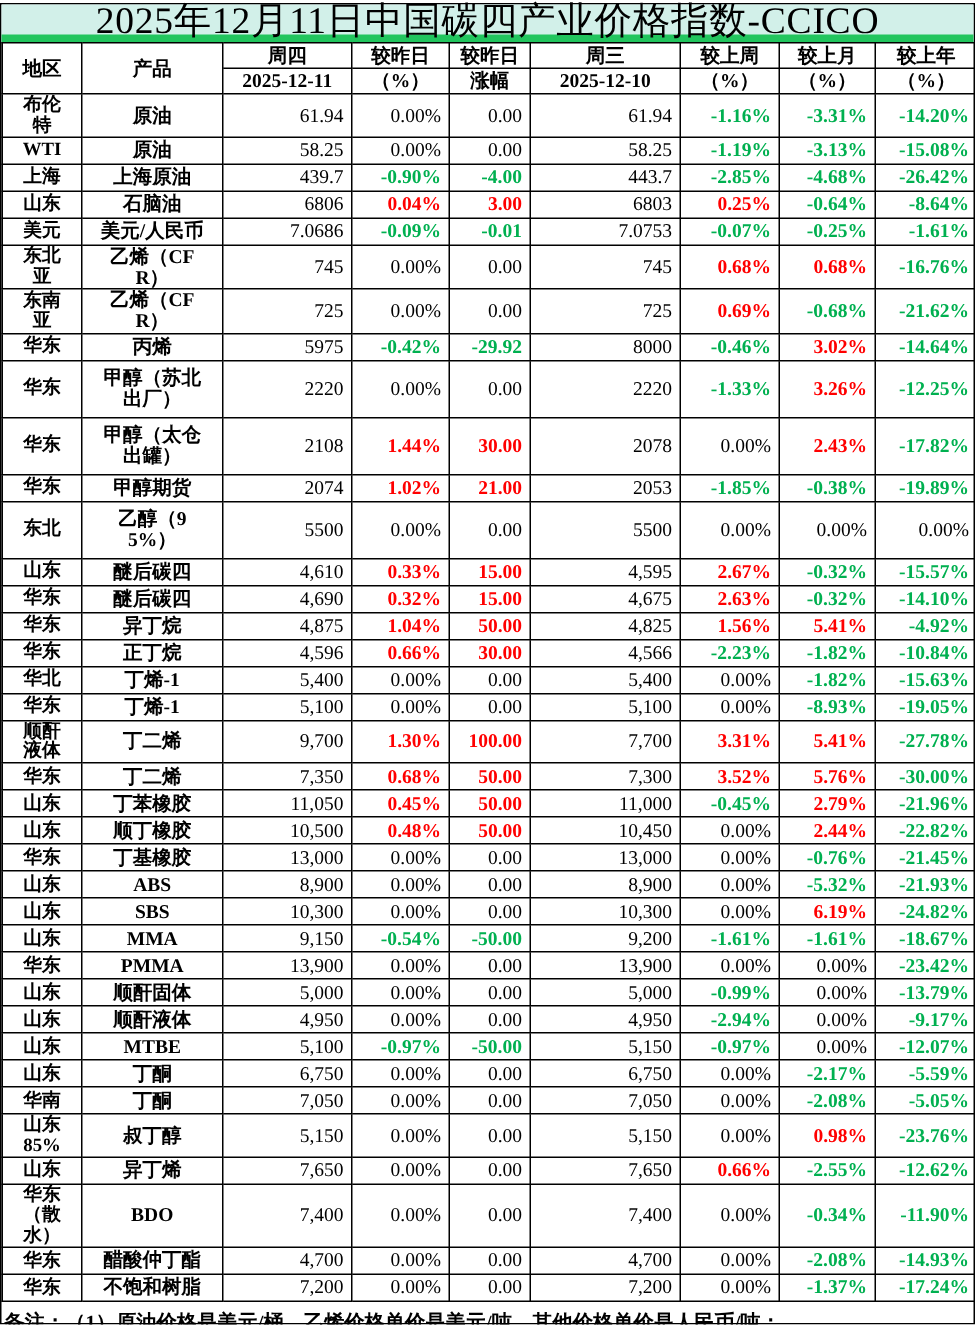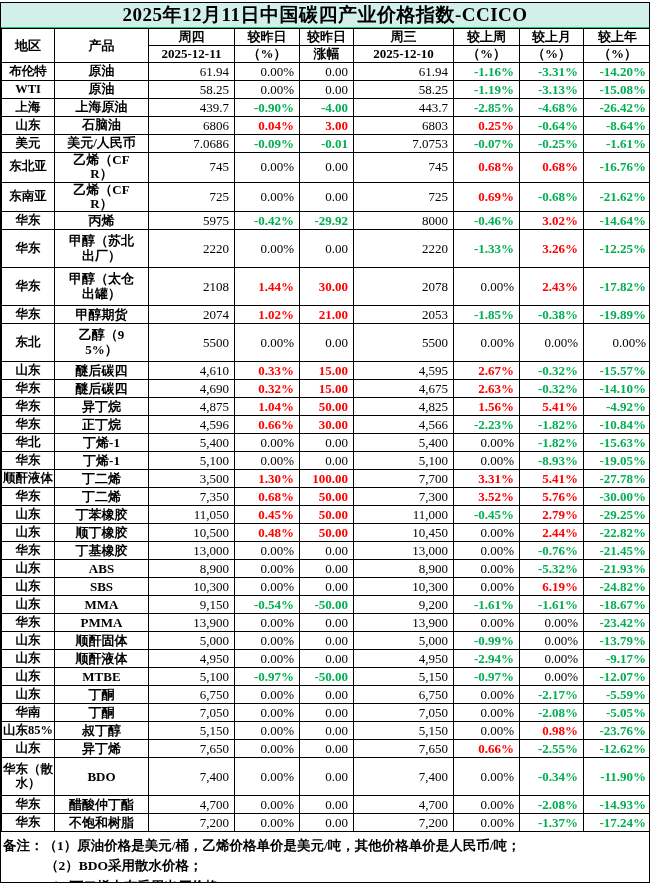--- a/index.html
+++ b/index.html
@@ -10,40 +10,40 @@
     color: #000;
   }
   .sheet {
     width: 650px; height: 881px; margin-top: 2px;
     border: 1px solid #000;
     display: flex; flex-direction: column;
   }
   .title-bar {
     height: 25px; flex: 0 0 25px;
     display: flex; align-items: center; justify-content: center;
-    font-weight: bold; font-size: 19px; letter-spacing: 0.5px;
-    border-bottom: 1px solid #22c55e;
+    font-weight: normal; font-size: 25px; letter-spacing: 0.5px;
+    border-bottom: 5px solid #22c55e;
     background: var(--title-bg, #d2f0e9);
   }
   table.price-table {
     width: 100%; border-collapse: collapse; table-layout: fixed;
     font-size: 13px;
   }
   .price-table th, .price-table td {
     border: 1px solid #000; padding: 0 4px; overflow: hidden;
   }
   .price-table thead tr { height: 17px; }
   .price-table th {
     font-weight: bold; text-align: center; padding: 0 1px;
     font-size: 13px; line-height: 1.05;
   }
   .price-table tbody tr { height: 18px; }
   .price-table tbody tr.tall { height: 38px; }
   td.cell-region {
-    text-align: center; font-weight: bold; padding: 0 0;
+    text-align: center; font-weight: bold; padding: 0 12px;
     font-size: 12.5px; line-height: 1.1; word-break: break-all;
   }
   td.cell-product {
     text-align: center; font-weight: bold; padding: 0 12px;
     font-size: 13px; line-height: 1.1; word-break: break-all;
   }
   td.cell-num { text-align: right; padding-right: 5px; font-size: 13px; }
   td.pos { color: var(--pos, #ff0000); font-weight: bold; }
   td.neg { color: var(--neg, #00b050); font-weight: bold; }
   .notes {
@@ -289,21 +289,21 @@
           <td class="cell-num">0.00%</td>
           <td class="cell-num">0.00</td>
           <td class="cell-num">5,100</td>
           <td class="cell-num">0.00%</td>
           <td class="cell-num neg">-8.93%</td>
           <td class="cell-num neg">-19.05%</td>
         </tr>
         <tr>
           <td class="cell-region">顺酐液体</td>
           <td class="cell-product">丁二烯</td>
-          <td class="cell-num">3,500</td>
+          <td class="cell-num">9,700</td>
           <td class="cell-num pos">1.30%</td>
           <td class="cell-num pos">100.00</td>
           <td class="cell-num">7,700</td>
           <td class="cell-num pos">3.31%</td>
           <td class="cell-num pos">5.41%</td>
           <td class="cell-num neg">-27.78%</td>
         </tr>
         <tr>
           <td class="cell-region">华东</td>
           <td class="cell-product">丁二烯</td>
@@ -317,21 +317,21 @@
         </tr>
         <tr>
           <td class="cell-region">山东</td>
           <td class="cell-product">丁苯橡胶</td>
           <td class="cell-num">11,050</td>
           <td class="cell-num pos">0.45%</td>
           <td class="cell-num pos">50.00</td>
           <td class="cell-num">11,000</td>
           <td class="cell-num neg">-0.45%</td>
           <td class="cell-num pos">2.79%</td>
-          <td class="cell-num neg">-29.25%</td>
+          <td class="cell-num neg">-21.96%</td>
         </tr>
         <tr>
           <td class="cell-region">山东</td>
           <td class="cell-product">顺丁橡胶</td>
           <td class="cell-num">10,500</td>
           <td class="cell-num pos">0.48%</td>
           <td class="cell-num pos">50.00</td>
           <td class="cell-num">10,450</td>
           <td class="cell-num">0.00%</td>
           <td class="cell-num pos">2.44%</td>

